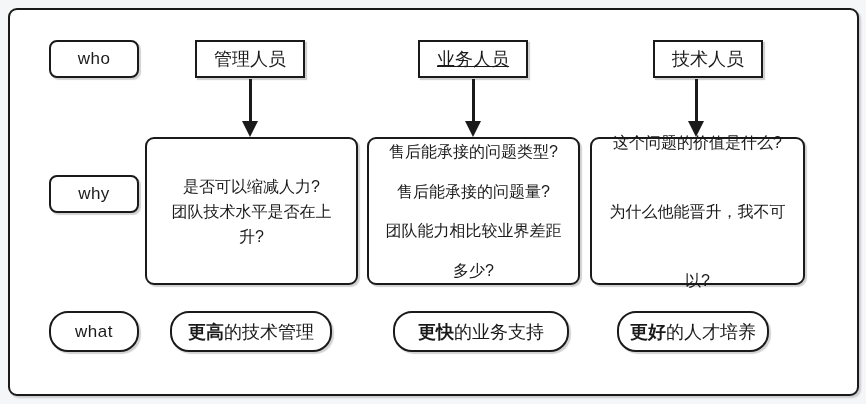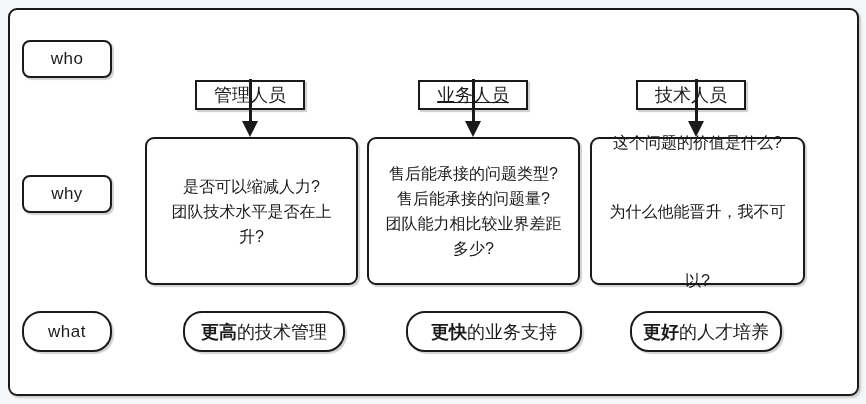--- a/index.html
+++ b/index.html
@@ -24,56 +24,54 @@
     position: absolute;
     background: #ffffff;
     border: 2px solid #1a1a1a;
     display: flex; align-items: center; justify-content: center;
     text-align: center;
     box-shadow: 2px 2px 1px rgba(0,0,0,0.18);
   }
 
   
   .rowlabel {
-    left: 22px; width: 90px; height: 38px;
+    left: 49px; width: 90px; height: 38px;
     border-radius: 8px;
     border-width: 2.5px;
     font-size: 17px;
     letter-spacing: 0.5px;
   }
   .rowlabel.who  { top: 40px; }
   .rowlabel.why  { top: 175px; }
   .rowlabel.what { top: 311px; height: 41px; border-radius: 19px; }
 
   
   .person {
-    top: 40px; height: 30px;
+    top: 40px; height: 38px;
     border-radius: 0;
     border-width: 2.5px;
     font-size: 18px;
-    margin-top: 40px;
   }
 
   
   .card {
     top: 137px; height: 148px;
     border-radius: 9px;
     border-width: 2.5px;
     flex-direction: column;
     font-size: 16px;
     line-height: 25px;
   }
 
   
   .result {
     top: 311px; height: 41px;
     border-radius: 19px;
     border-width: 2.5px;
     font-size: 18px;
-    margin-left: 13px;
   }
   .result b { font-weight: bold; }
 
   
   .arrow {
     position: absolute; top: 79px; width: 16px; height: 58px;
   }
   .arrow .shaft {
     position: absolute; left: 6.5px; top: 0;
     width: 3px; height: 44px; background: #1a1a1a;
@@ -118,31 +116,31 @@
     <span><b>更高</b><span>的技术管理</span></span>
   </div>
 
   <div class="node person" style="left:418px;width:110px;text-decoration:underline;">
     <span>业务人员</span>
   </div>
   <div class="arrow" style="left:465px;">
     <div class="shaft"></div>
     <div class="head"></div>
   </div>
-  <div class="node card" style="left:367px;width:213px;">
+  <div class="node card" style="left:367px;width:213px;justify-content:space-between;">
     <div>售后能承接的问题类型?</div>
     <div>售后能承接的问题量?</div>
     <div>团队能力相比较业界差距</div>
     <div>多少?</div>
   </div>
   <div class="node result" style="left:393px;width:176px;">
     <span><b>更快</b><span>的业务支持</span></span>
   </div>
 
-  <div class="node person" style="left:636px;width:110px;">
+  <div class="node person" style="left:653px;width:110px;">
     <span>技术人员</span>
   </div>
   <div class="arrow" style="left:688px;">
     <div class="shaft"></div>
     <div class="head"></div>
   </div>
   <div class="node card" style="left:590px;width:215px;gap:44px;">
     <div>这个问题的价值是什么?</div>
     <div>为什么他能晋升，我不可</div>
     <div>以?</div>

